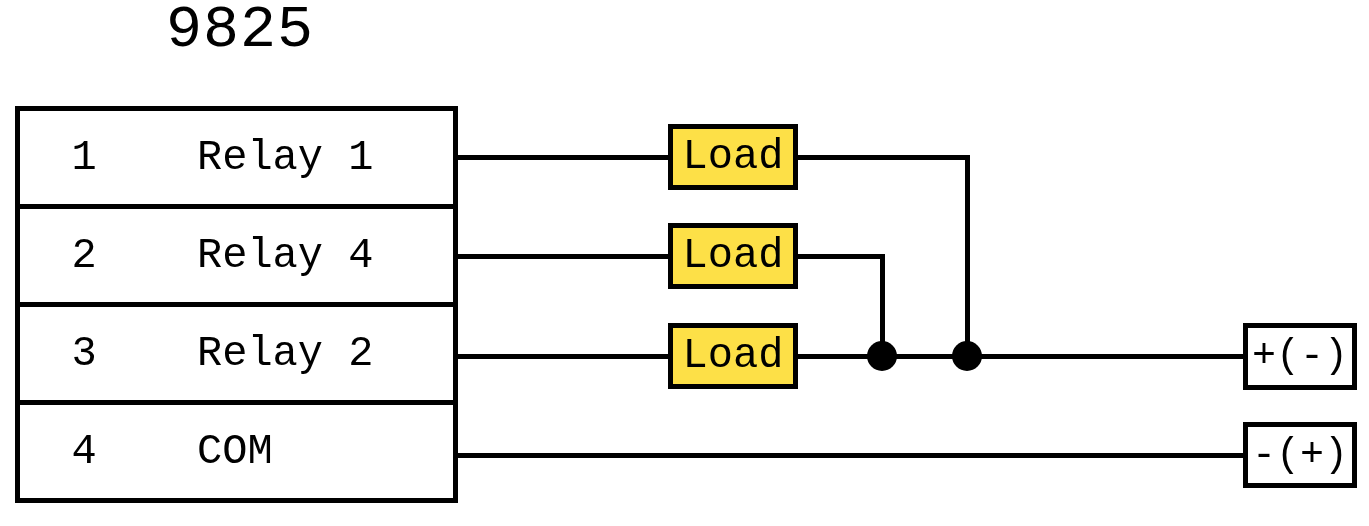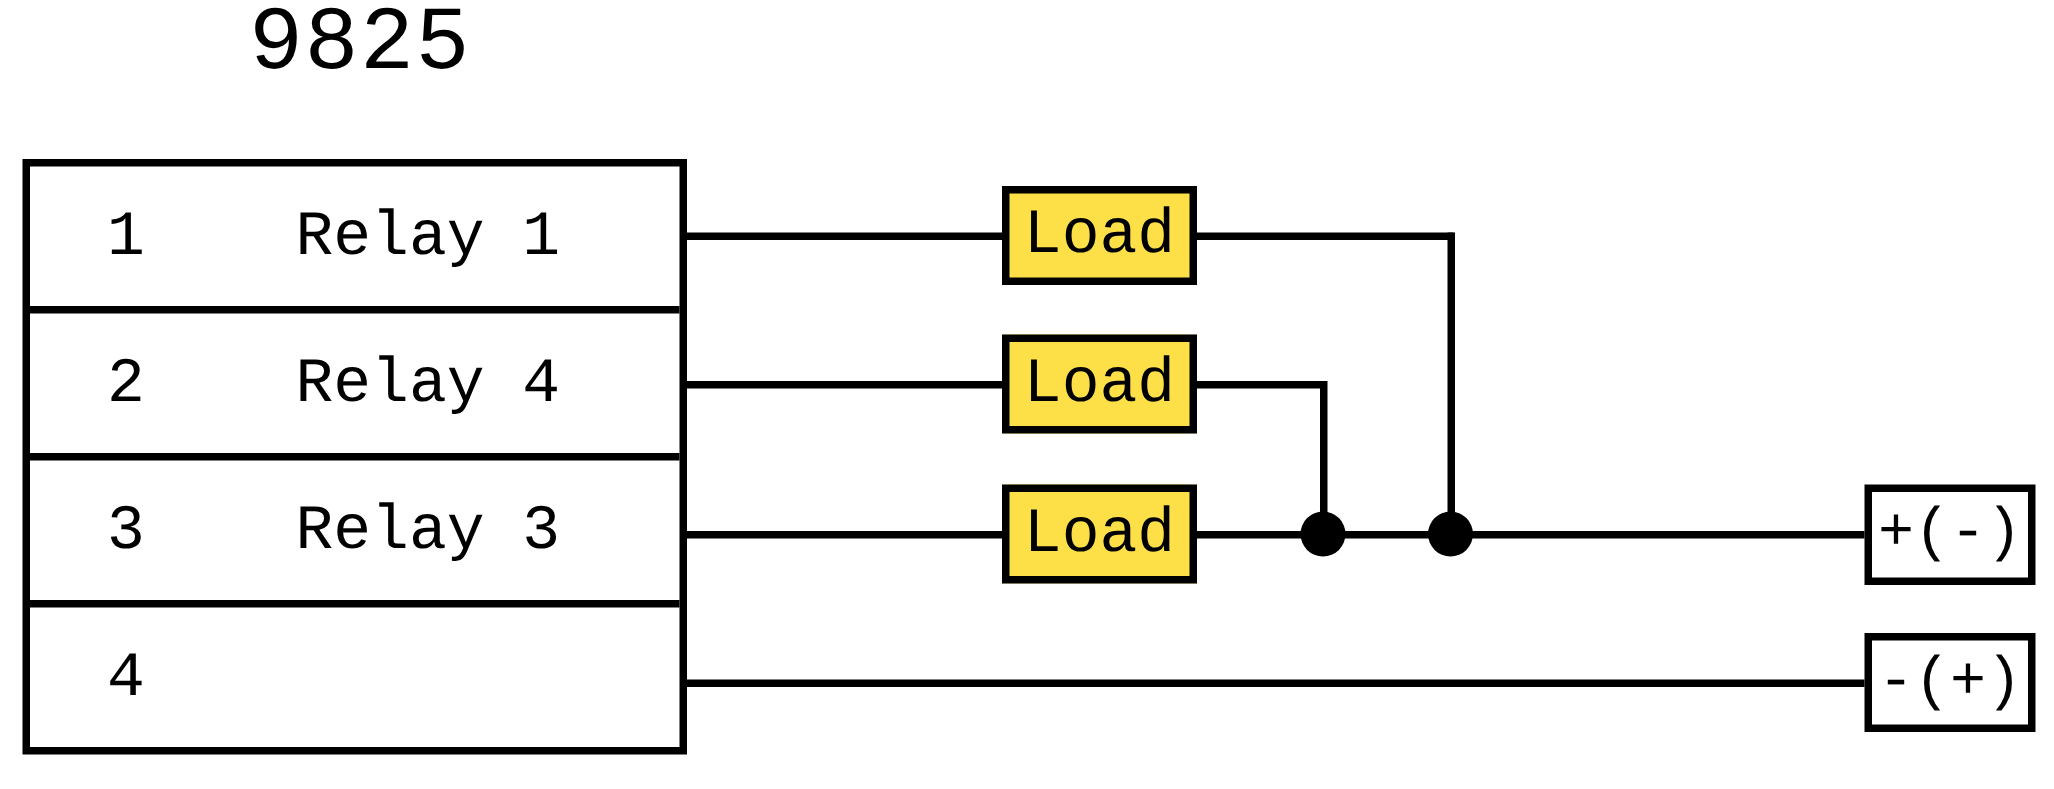--- a/index.html
+++ b/index.html
@@ -115,24 +115,25 @@
     <div class="device-row">
       <span class="pin-number">1</span>
       <span class="pin-label">Relay 1</span>
     </div>
     <div class="device-row">
       <span class="pin-number">2</span>
       <span class="pin-label">Relay 4</span>
     </div>
     <div class="device-row">
       <span class="pin-number">3</span>
-      <span class="pin-label">Relay 3</span>
+      <span class="pin-label">Relay 2</span>
     </div>
     <div class="device-row">
       <span class="pin-number">4</span>
+      <span class="pin-label">COM</span>
     </div>
   </div>
 
   <div class="wire-h" style="left:458px; top:154.5px; width:212px;"></div>
   <div class="wire-h" style="left:458px; top:253.5px; width:212px;"></div>
   <div class="wire-h" style="left:458px; top:353.5px; width:212px;"></div>
   <div class="wire-h" style="left:458px; top:452.5px; width:787px;"></div>
 
   <div class="wire-h" style="left:796px; top:154.5px; width:173px;"></div>
   <div class="wire-h" style="left:796px; top:253.5px; width:88px;"></div>

